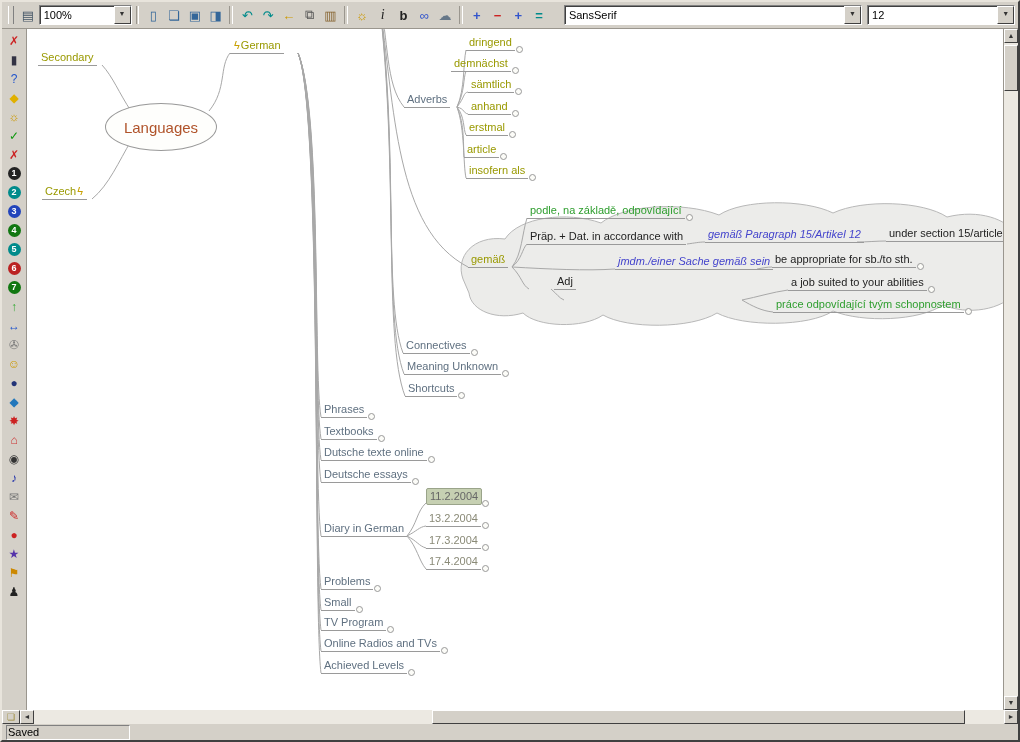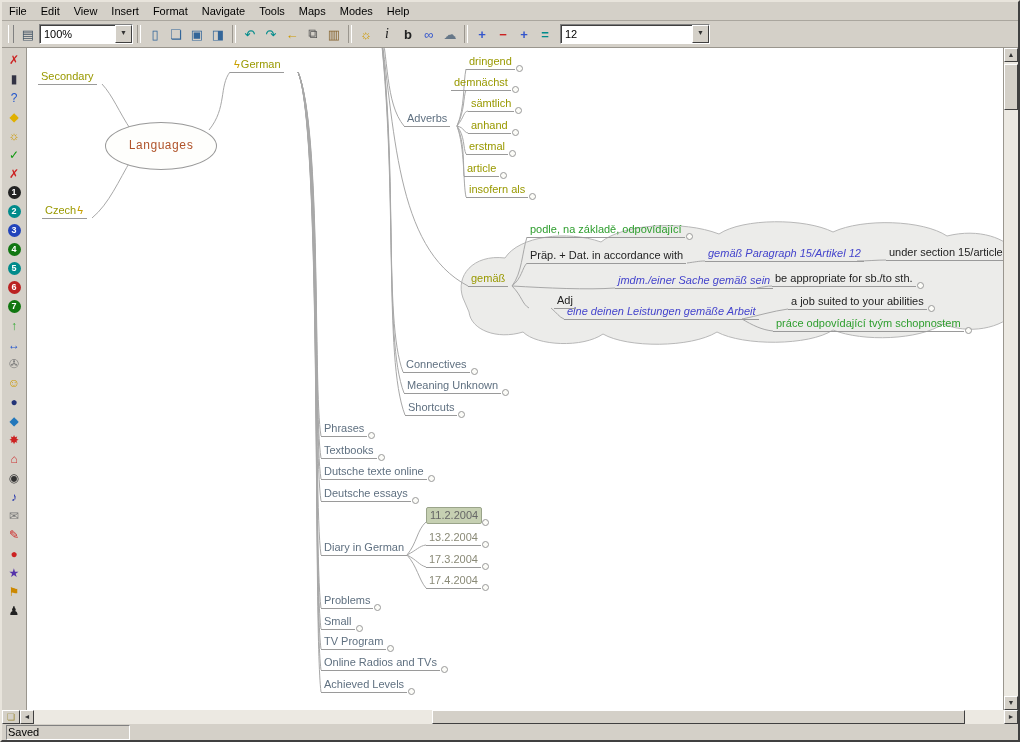--- a/index.html
+++ b/index.html
@@ -43,21 +43,21 @@
   .node.olive{color:#999900;}
   .node.bgray{color:#5f7080;}
   .node.green{color:#2e9e2e;}
   .node.black{color:#222;}
   .node.link{color:#4343cc;font-style:italic;}
   .node.datec{color:#8a8a77;}
   .node.dot::after{content:"";position:absolute;right:-8px;bottom:-3px;width:5px;height:5px;border:1px solid #999;
     border-radius:50%;background:#fcfcf8;}
   .node.sel{background:#c6d0b2;border:1px solid #9aa48a;border-radius:2px;color:#666;}
   .rootnode{position:absolute;left:78px;top:74px;width:110px;height:46px;border:1px solid #999;border-radius:50%;
-    background:#fefefc;display:flex;align-items:center;justify-content:center;color:#b0532a;font-size:12px;cursor:default;font-family:Liberation Mono, monospace;}
+    background:#fefefc;display:flex;align-items:center;justify-content:center;color:#b0532a;font-size:15px;cursor:default;}
   .nicon{font-size:11px;color:#c8a000;padding:0 1px;}
   
   .vscroll{width:14px;background:#ece9e2;border-left:1px solid #9a968e;display:flex;flex-direction:column;}
   .sarrow{width:14px;height:14px;background:#d4d0c8;border:1px solid;border-color:#fff #404040 #404040 #fff;
     box-sizing:border-box;font-size:7px;color:#333;text-align:center;line-height:12px;flex:none;cursor:default;}
   .vthumb{width:14px;height:46px;margin-top:2px;background:#d4d0c8;border:1px solid;border-color:#fff #404040 #404040 #fff;box-sizing:border-box;}
   .vfill{flex:1;}
   .hrow{height:14px;display:flex;}
   .cornerbtn{width:18px;height:14px;background:#d4d0c8;border:1px solid;border-color:#fff #404040 #404040 #fff;
     box-sizing:border-box;font-size:9px;line-height:12px;text-align:center;color:#998833;cursor:default;}
@@ -70,32 +70,20 @@
   .watermark{position:absolute;right:10px;bottom:4px;font-size:33px;font-weight:bold;letter-spacing:2px;
     color:rgba(248,248,248,0.92);text-shadow:0 0 2px #8f8f8f,1px 1px 1px #aaa;z-index:40;pointer-events:none;
     font-family:"Liberation Sans",sans-serif;}
 </style>
 </head>
 <body>
 
 <div class="window">
 
 
-  <div class="menubar">
-    <span class="menuitem">File</span>
-    <span class="menuitem">Edit</span>
-    <span class="menuitem">View</span>
-    <span class="menuitem">Insert</span>
-    <span class="menuitem">Format</span>
-    <span class="menuitem">Navigate</span>
-    <span class="menuitem">Tools</span>
-    <span class="menuitem">Maps</span>
-    <span class="menuitem">Modes</span>
-    <span class="menuitem">Help</span>
-  </div>
 
   <div class="toolbar">
     <div class="grip"></div>
     <span class="tbi" style="color: rgb(68, 85, 102);">▤</span>
     <div class="combo zoomc">
       <span class="val">100%</span>
       <span class="drop">▼</span>
     </div>
     <div class="sep"></div>
     <span class="tbi" style="color: rgb(51, 102, 153);">▯</span>
@@ -112,20 +100,24 @@
     <span class="tbi" style="color: rgb(204, 153, 0);">☼</span>
     <span class="tbi it" style="color: rgb(34, 34, 34);">i</span>
     <span class="tbi bd" style="color: rgb(34, 34, 34);">b</span>
     <span class="tbi" style="color: rgb(51, 85, 204);">∞</span>
     <span class="tbi" style="color: rgb(102, 119, 136);">☁</span>
     <div class="sep"></div>
     <span class="tbi bd" style="color: rgb(51, 85, 204);">+</span>
     <span class="tbi bd" style="color: rgb(204, 34, 34);">−</span>
     <span class="tbi bd" style="color: rgb(51, 85, 204);">+</span>
     <span class="tbi bd" style="color: rgb(0, 139, 139);">=</span>
+    <div class="combo fontc">
+      <span class="val">SansSerif</span>
+      <span class="drop">▼</span>
+    </div>
     <div class="combo sizec">
       <span class="val">12</span>
       <span class="drop">▼</span>
     </div>
   </div>
 
   <div class="content">
 
     <div class="iconbar">
       <span class="sbi" style="color: rgb(204, 34, 34);">✗</span>
@@ -236,21 +228,20 @@
       <div class="node olive dot" style="left:439px;top:134px">insofern als</div>
 
       <div class="node olive" style="left:441px;top:223px">gemäß</div>
       <div class="node green dot" style="left:500px;top:174px">podle, na základě, odpovídající</div>
       <div class="node black" style="left:500px;top:200px">Präp. + Dat. in accordance with</div>
       <div class="node link" style="left:678px;top:198px">gemäß Paragraph 15/Artikel 12</div>
       <div class="node black" style="left:859px;top:197px">under section 15/article</div>
       <div class="node link" style="left:588px;top:225px">jmdm./einer Sache gemäß sein</div>
       <div class="node black dot" style="left:745px;top:223px">be appropriate for sb./to sth.</div>
       <div class="node black" style="left:527px;top:245px">Adj</div>
-      <div class="node link" style="left:537px;top:256px">eine deinen Leistungen gemäße Arbeit</div>
       <div class="node black dot" style="left:761px;top:246px">a job suited to your abilities</div>
       <div class="node green dot" style="left:746px;top:268px">práce odpovídající tvým schopnostem</div>
 
       <div class="node bgray dot" style="left:376px;top:309px">Connectives</div>
       <div class="node bgray dot" style="left:377px;top:330px">Meaning Unknown</div>
       <div class="node bgray dot" style="left:378px;top:352px">Shortcuts</div>
 
       <div class="node bgray dot" style="left:294px;top:373px">Phrases</div>
       <div class="node bgray dot" style="left:294px;top:395px">Textbooks</div>
       <div class="node bgray dot" style="left:294px;top:416px">Dutsche texte online</div>

